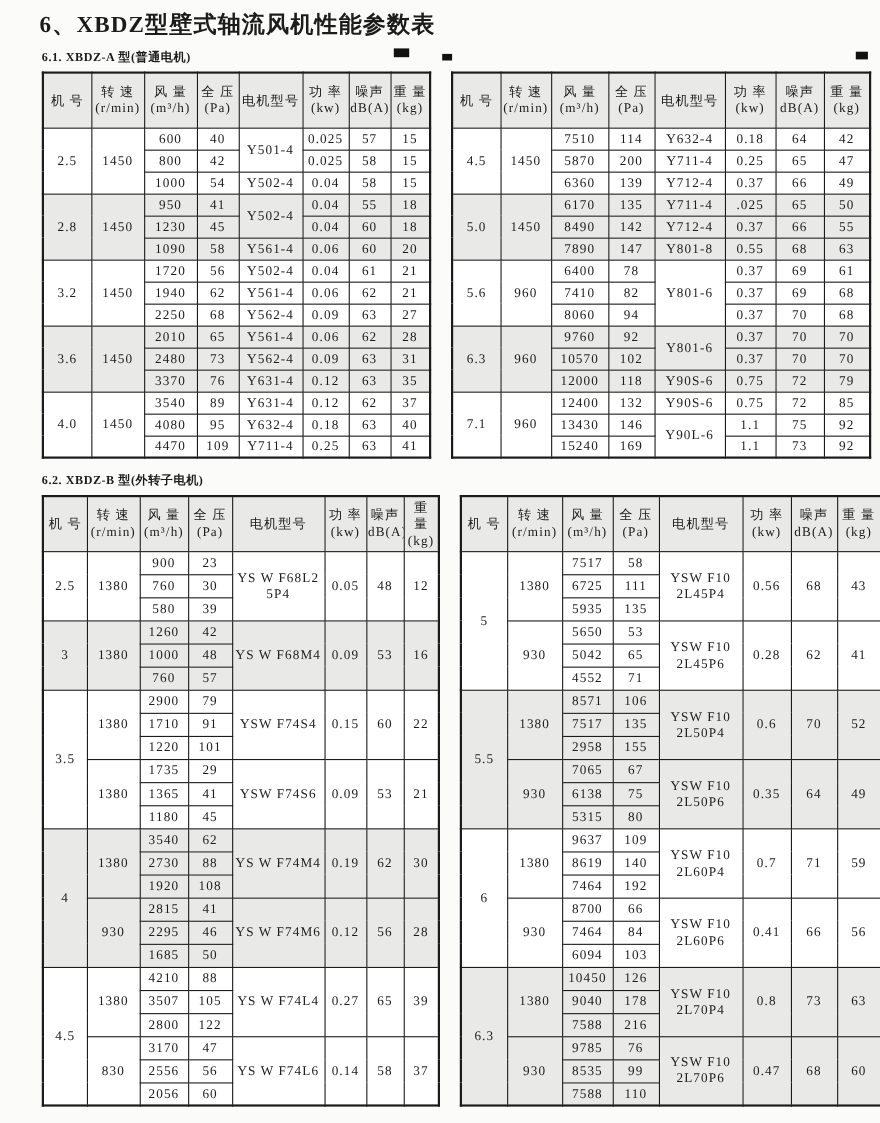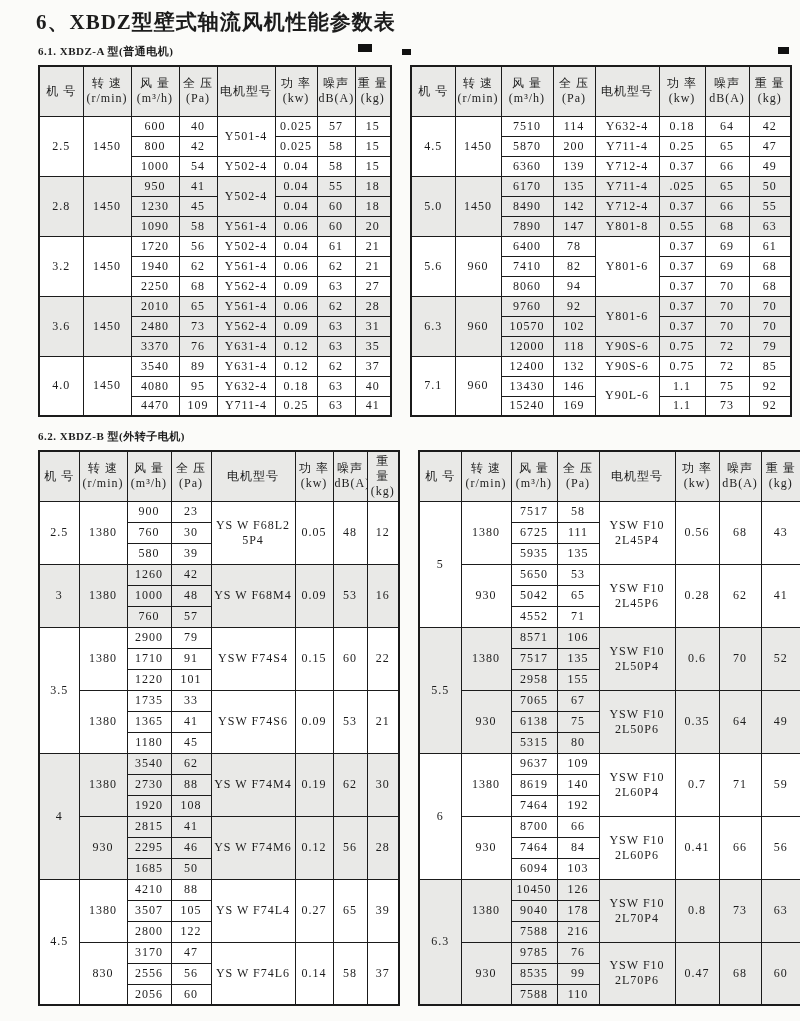--- a/index.html
+++ b/index.html
@@ -456,21 +456,21 @@
             <td>1710</td>
             <td>91</td>
           </tr>
           <tr>
             <td>1220</td>
             <td>101</td>
           </tr>
           <tr>
             <td rowspan="3">1380</td>
             <td>1735</td>
-            <td>33</td>
+            <td>29</td>
             <td rowspan="3">YSW F74S6</td>
             <td rowspan="3">0.09</td>
             <td rowspan="3">53</td>
             <td rowspan="3">21</td>
           </tr>
           <tr>
             <td>1365</td>
             <td>41</td>
           </tr>
           <tr>

